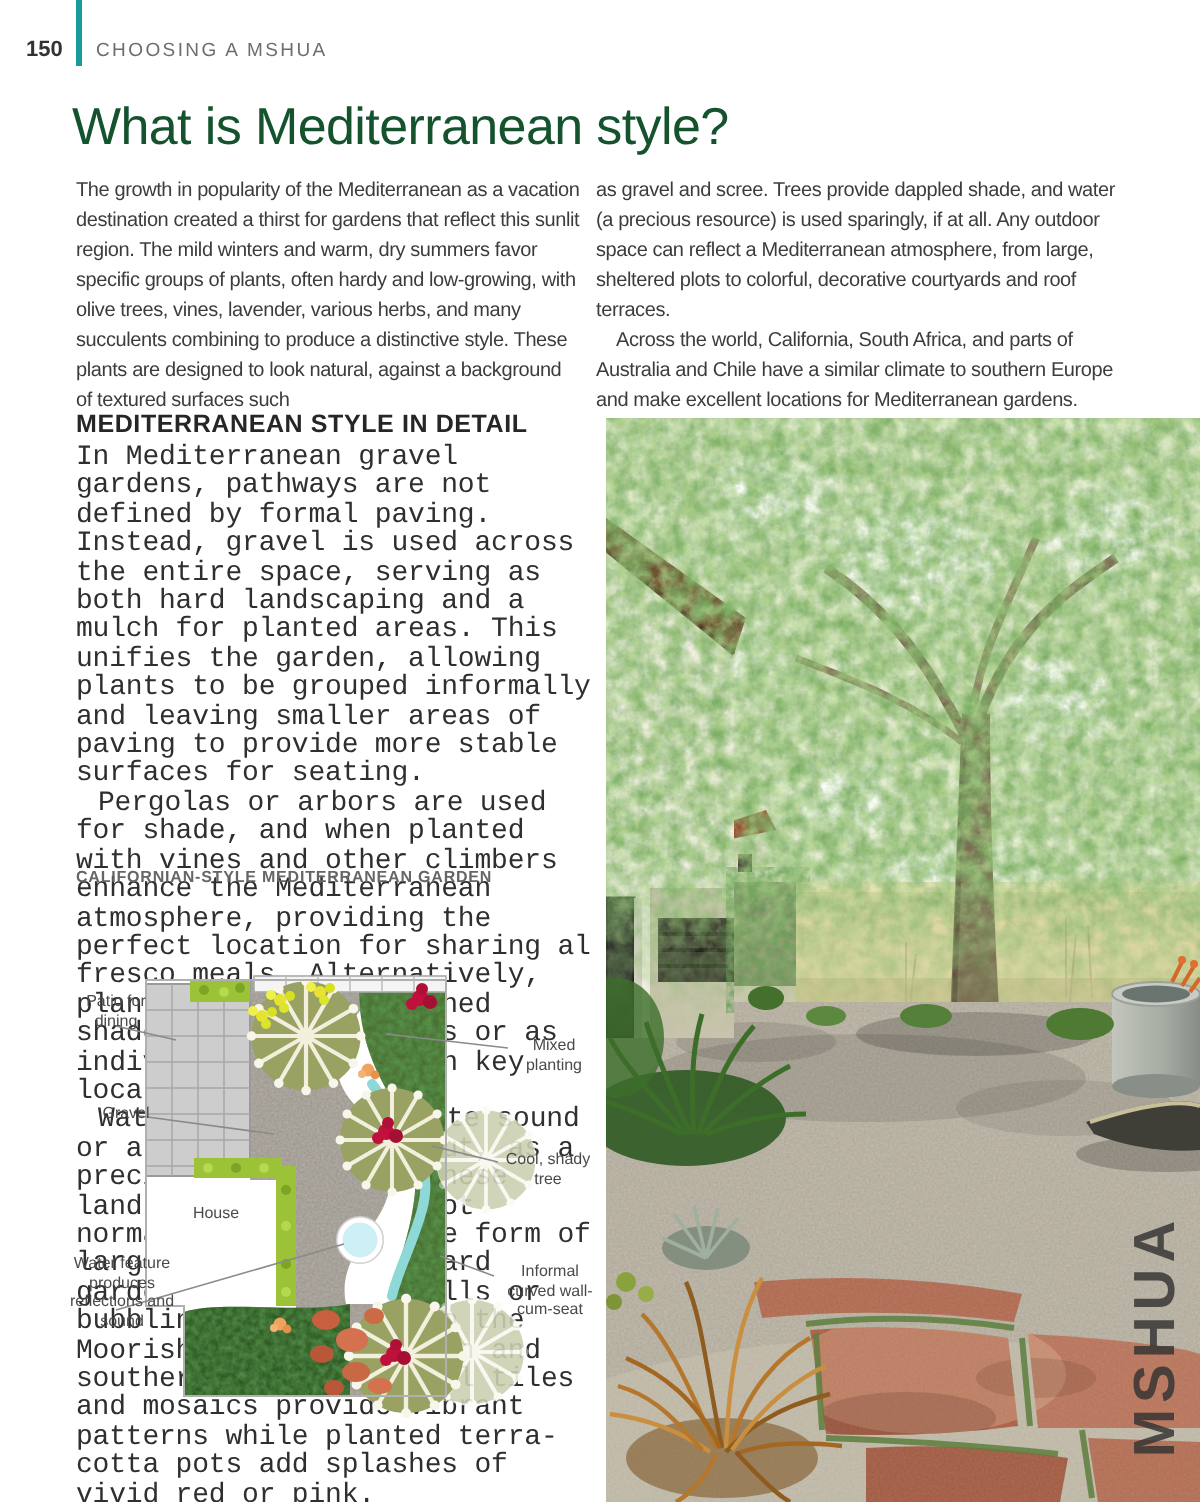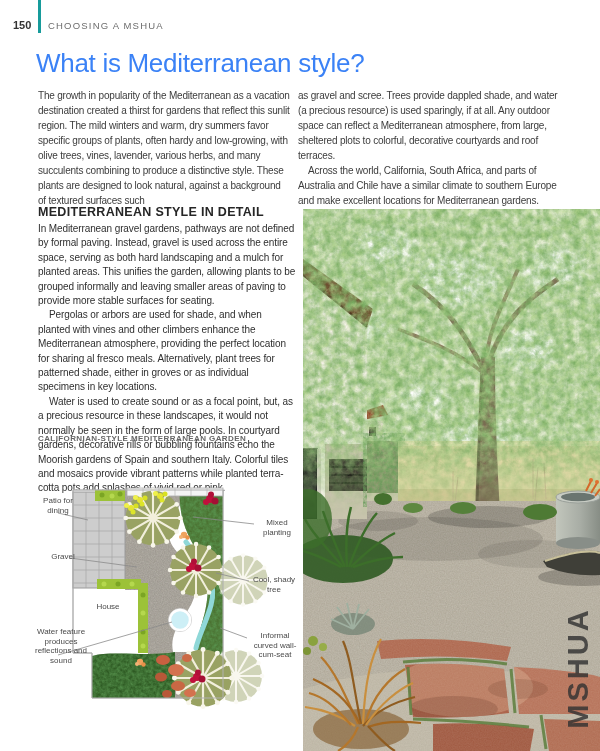--- a/index.html
+++ b/index.html
@@ -3,31 +3,31 @@
 <meta charset="utf-8">
 <style>
   html,body{margin:0;padding:0;background:#e9e9e9;}
   .page{position:relative;width:600px;height:751px;background:#fff;overflow:hidden;
         font-family:"Liberation Sans",sans-serif;color:#3a3a3a;}
   
   .pagenum{position:absolute;left:13px;top:19px;font-size:11px;font-weight:bold;color:#333;}
   .rule{position:absolute;left:38px;top:0;width:3px;height:33px;background:#179b9b;}
   .sectitle{position:absolute;left:48px;top:20px;font-size:9.5px;color:#6d6d6d;letter-spacing:1.2px;}
   
-  .title{position:absolute;left:36px;top:48px;font-size:26px;font-weight:400;color:#3b82f6;letter-spacing:-0.3px;}
+  .title{position:absolute;left:36px;top:48px;font-size:26px;font-weight:400;color:#14532d;letter-spacing:-0.3px;}
   
   .col{position:absolute;top:88px;font-size:10px;line-height:15px;color:#3c3c3c;letter-spacing:-0.2px;}
   .colL{left:38px;width:252px;}
   .colR{left:298px;width:266px;}
   .col p{margin:0;}
   .col p.indent{text-indent:10px;}
   
   .detail{position:absolute;left:38px;top:205px;width:258px;}
   .detail h2{margin:0 0 3px 0;font-size:12.5px;font-weight:bold;color:#262626;letter-spacing:.3px;}
-  .detail p{margin:0;font-family:Liberation Sans, sans-serif;font-size:10px;line-height:14.4px;
+  .detail p{margin:0;font-family:Liberation Mono, monospace;font-size:14px;line-height:14.4px;
             color:#2f2f2f;letter-spacing:-0.1px;}
   .detail p.indent{text-indent:11px;}
   
   .caption{position:absolute;left:38px;top:434px;width:264px;}
   .caption h3{margin:0 0 1px 0;font-size:8px;font-weight:bold;color:#666;letter-spacing:.4px;}
   .caption p{margin:0;font-size:8px;line-height:10.6px;color:#4a4a4a;}
   
   .plan-svg{position:absolute;left:0;top:480px;}
   .dlabel{position:absolute;font-size:8px;line-height:9.5px;color:#4a4a4a;text-align:center;}
   .lab-patio{left:40px;top:496px;width:36px;}

